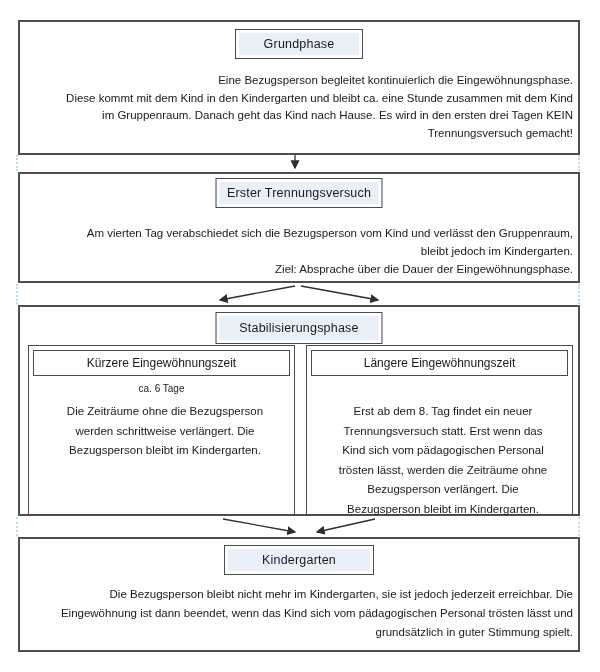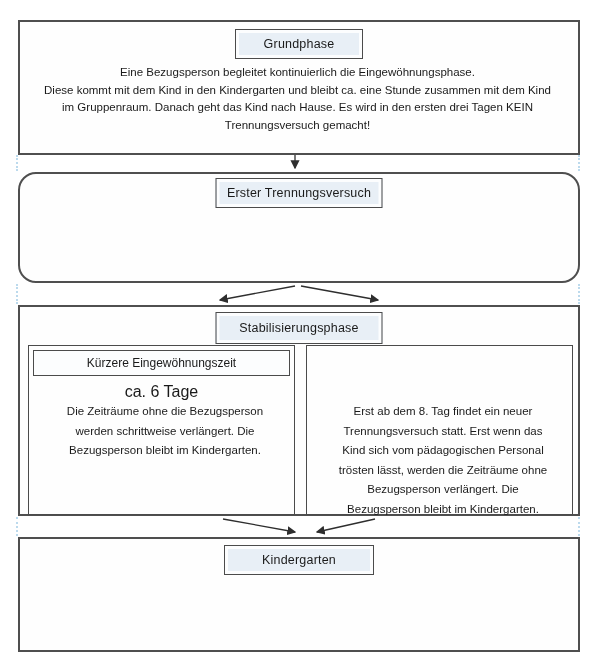--- a/index.html
+++ b/index.html
@@ -5,54 +5,54 @@
   html,body{margin:0;padding:0;background:#fff;}
   #canvas{
     position:relative;width:600px;height:672px;background:#ffffff;
     font-family:"Liberation Sans",sans-serif;color:#1a1a1a;overflow:hidden;
   }
   .outer-box{
     position:absolute;left:18px;width:562px;box-sizing:border-box;
     border:2px solid #4f4f4f;background:#fefefe;
   }
   #box1{top:20px;height:135px;}
-  #box2{top:172px;height:111px;border-radius:18px;}
+  #box2{top:172px;height:111px;}
   #box3{top:305px;height:211px;}
   #box4{top:537px;height:115px;}
   .phase-title{
     position:absolute;left:50%;transform:translateX(-50%);
     box-sizing:border-box;border:1.4px solid #4b4b4b;background:#e8eff6;
     box-shadow:inset 0 0 0 3px rgba(255,255,255,0.85);
     display:flex;align-items:center;justify-content:center;
     font-size:12.5px;letter-spacing:.2px;
   }
   #box1 .phase-title{top:7px;width:128px;height:30px;}
   #box2 .phase-title{top:4px;width:167px;height:30px;}
   #box3 .phase-title{top:5px;width:167px;height:32px;}
   #box4 .phase-title{top:6px;width:150px;height:30px;}
   .center-body{
-    position:absolute;left:2px;right:5px;text-align:center;
-    white-space:pre-line;font-size:11.5px;
+    position:absolute;left:2px;right:5px;text-align:right;
+    white-space:pre-line;font-size:11.5px;margin-top:8px;
   }
   #box1 .center-body{top:42px;line-height:17.5px;}
   #box2 .center-body{top:42px;line-height:18px;}
   #box4 .center-body{top:38px;line-height:19px;}
   .sub-box{
     position:absolute;top:38px;width:267px;height:170px;
     box-sizing:border-box;border:1.6px solid #4b4b4b;background:#fefefe;
   }
   #sub-left{left:8px;}
   #sub-right{left:286px;}
   .sub-title{
     position:absolute;left:4px;right:4px;top:4px;height:26px;
     box-sizing:border-box;border:1.3px solid #4b4b4b;background:#fcfdfe;
     display:flex;align-items:center;justify-content:center;font-size:12px;
   }
   .duration{
-    position:absolute;left:0;right:0;top:37px;text-align:center;font-size:16px;
+    position:absolute;left:0;right:0;top:37px;text-align:center;font-size:10px;
   }
   .sub-body{
     position:absolute;left:11px;right:4px;top:56px;text-align:center;
     white-space:pre-line;font-size:11.5px;line-height:19.5px;
   }
   .arrow-svg{position:absolute;}
   #arrow-down{left:283px;top:154px;}
   #arrows-diverge{left:195px;top:283px;}
   #arrows-converge{left:195px;top:516px;}
   .scan-dash{position:absolute;width:0;border-left:2px dotted #bcdaed;}
@@ -82,20 +82,23 @@
         <path d="M0,0 L10,5 L0,10 z" fill="#2e2e2e"></path>
       </marker>
     </defs>
     <line x1="12" y1="1" x2="12" y2="14" stroke="#2e2e2e" stroke-width="1.3" marker-end="url(#ah1)"></line>
   </svg>
 
   <div class="outer-box" id="box2">
     <div class="phase-title">
       <span>Erster Trennungsversuch</span>
     </div>
+    <div class="center-body">Am vierten Tag verabschiedet sich die Bezugsperson vom Kind und verlässt den Gruppenraum,
+bleibt jedoch im Kindergarten.
+Ziel: Absprache über die Dauer der Eingewöhnungsphase.</div>
   </div>
 
   <svg class="arrow-svg" id="arrows-diverge" width="210" height="22">
     <defs>
       <marker id="ah2" viewBox="0 0 10 10" refX="8.5" refY="5" markerWidth="7" markerHeight="7" orient="auto-start-reverse">
         <path d="M0,0 L10,5 L0,10 z" fill="#2e2e2e"></path>
       </marker>
     </defs>
     <line x1="100" y1="3" x2="25" y2="17" stroke="#2e2e2e" stroke-width="1.3" marker-end="url(#ah2)"></line>
     <line x1="106" y1="3" x2="183" y2="17" stroke="#2e2e2e" stroke-width="1.3" marker-end="url(#ah2)"></line>
@@ -110,20 +113,23 @@
       <div class="sub-title">
         <span>Kürzere Eingewöhnungszeit</span>
       </div>
       <div class="duration">ca. 6 Tage</div>
       <div class="sub-body">Die Zeiträume ohne die Bezugsperson
 werden schrittweise verlängert. Die
 Bezugsperson bleibt im Kindergarten.</div>
     </div>
 
     <div class="sub-box" id="sub-right">
+      <div class="sub-title">
+        <span>Längere Eingewöhnungszeit</span>
+      </div>
       <div class="sub-body">Erst ab dem 8. Tag findet ein neuer
 Trennungsversuch statt. Erst wenn das
 Kind sich vom pädagogischen Personal
 trösten lässt, werden die Zeiträume ohne
 Bezugsperson verlängert. Die
 Bezugsperson bleibt im Kindergarten.</div>
     </div>
   </div>
 
   <svg class="arrow-svg" id="arrows-converge" width="210" height="20">
@@ -133,20 +139,23 @@
       </marker>
     </defs>
     <line x1="28" y1="3" x2="100" y2="16" stroke="#2e2e2e" stroke-width="1.3" marker-end="url(#ah3)"></line>
     <line x1="180" y1="3" x2="122" y2="16" stroke="#2e2e2e" stroke-width="1.3" marker-end="url(#ah3)"></line>
   </svg>
 
   <div class="outer-box" id="box4">
     <div class="phase-title">
       <span>Kindergarten</span>
     </div>
+    <div class="center-body">Die Bezugsperson bleibt nicht mehr im Kindergarten, sie ist jedoch jederzeit erreichbar. Die
+Eingewöhnung ist dann beendet, wenn das Kind sich vom pädagogischen Personal trösten lässt und
+grundsätzlich in guter Stimmung spielt.</div>
   </div>
 
   <div class="scan-dash sd-l sd-g1"></div>
   <div class="scan-dash sd-r sd-g1"></div>
   <div class="scan-dash sd-l sd-g2"></div>
   <div class="scan-dash sd-r sd-g2"></div>
   <div class="scan-dash sd-l sd-g3"></div>
   <div class="scan-dash sd-r sd-g3"></div>
 
 </div>

